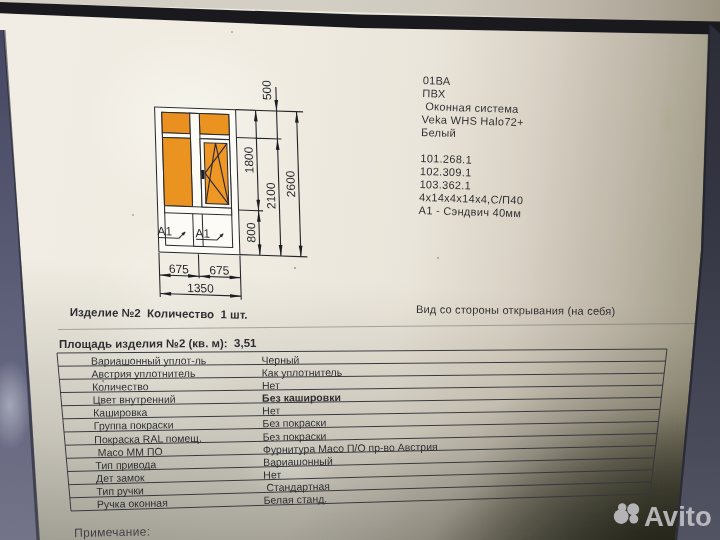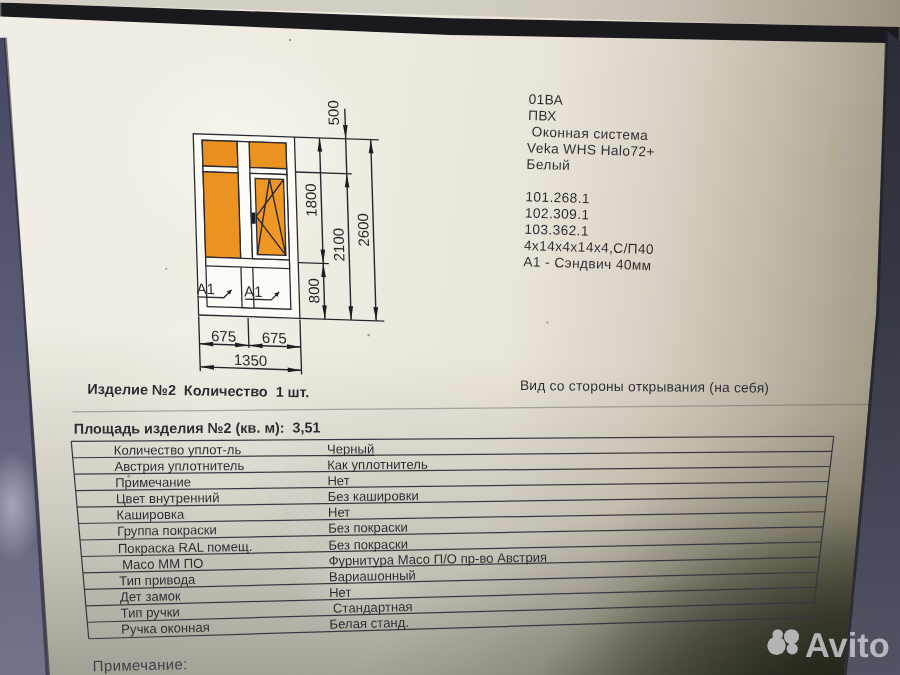--- a/index.html
+++ b/index.html
@@ -141,37 +141,37 @@
       <line x1="67.5" y1="471.5" x2="654.2" y2="457.8"></line>
       <line x1="68.7" y1="484.7" x2="652.8" y2="469.8"></line>
       <line x1="69.8" y1="497.8" x2="651.4" y2="481.9"></line>
       <line x1="71.0" y1="511.0" x2="650.0" y2="494.0"></line>
       <line x1="57" y1="353" x2="71" y2="511"></line>
       <line x1="667" y1="349" x2="650" y2="494"></line>
     </g>
   </svg>
 
   <div class="abs" style="left:0;top:354.5px;width:720px;height:12px;font-size:10.5px;line-height:12px;transform:rotate(-0.31deg);transform-origin:60px 6px;">
-      <span style="position:absolute;left:91.0px;">Количество уплот-ль</span>
-      <span style="position:absolute;left:261.5px;text-decoration:underline;">Черный</span>
+      <span style="position:absolute;left:91.0px;">Вариашонный уплот-ль</span>
+      <span style="position:absolute;left:261.5px;">Черный</span>
     </div>
 
   <div class="abs" style="left:0;top:367.7px;width:720px;height:12px;font-size:10.5px;line-height:12px;transform:rotate(-0.41deg);transform-origin:60px 6px;">
       <span style="position:absolute;left:91.5px;">Австрия уплотнитель</span>
       <span style="position:absolute;left:261.7px;">Как уплотнитель</span>
     </div>
 
   <div class="abs" style="left:0;top:380.8px;width:720px;height:12px;font-size:10.5px;line-height:12px;transform:rotate(-0.51deg);transform-origin:60px 6px;">
-      <span style="position:absolute;left:92.1px;">Примечание</span>
+      <span style="position:absolute;left:92.1px;">Количество</span>
       <span style="position:absolute;left:261.9px;">Нет</span>
     </div>
 
   <div class="abs" style="left:0;top:394.0px;width:720px;height:12px;font-size:10.5px;line-height:12px;transform:rotate(-0.61deg);transform-origin:60px 6px;">
       <span style="position:absolute;left:92.7px;">Цвет внутренний</span>
-      <span style="position:absolute;left:262.1px;">Без кашировки</span>
+      <span style="position:absolute;left:262.1px;font-weight:bold;">Без кашировки</span>
     </div>
 
   <div class="abs" style="left:0;top:407.2px;width:720px;height:12px;font-size:10.5px;line-height:12px;transform:rotate(-0.71deg);transform-origin:60px 6px;">
       <span style="position:absolute;left:93.2px;">Кашировка</span>
       <span style="position:absolute;left:262.3px;">Нет</span>
     </div>
 
   <div class="abs" style="left:0;top:420.3px;width:720px;height:12px;font-size:10.5px;line-height:12px;transform:rotate(-0.81deg);transform-origin:60px 6px;">
       <span style="position:absolute;left:93.8px;">Группа покраски</span>
       <span style="position:absolute;left:262.5px;">Без покраски</span>

